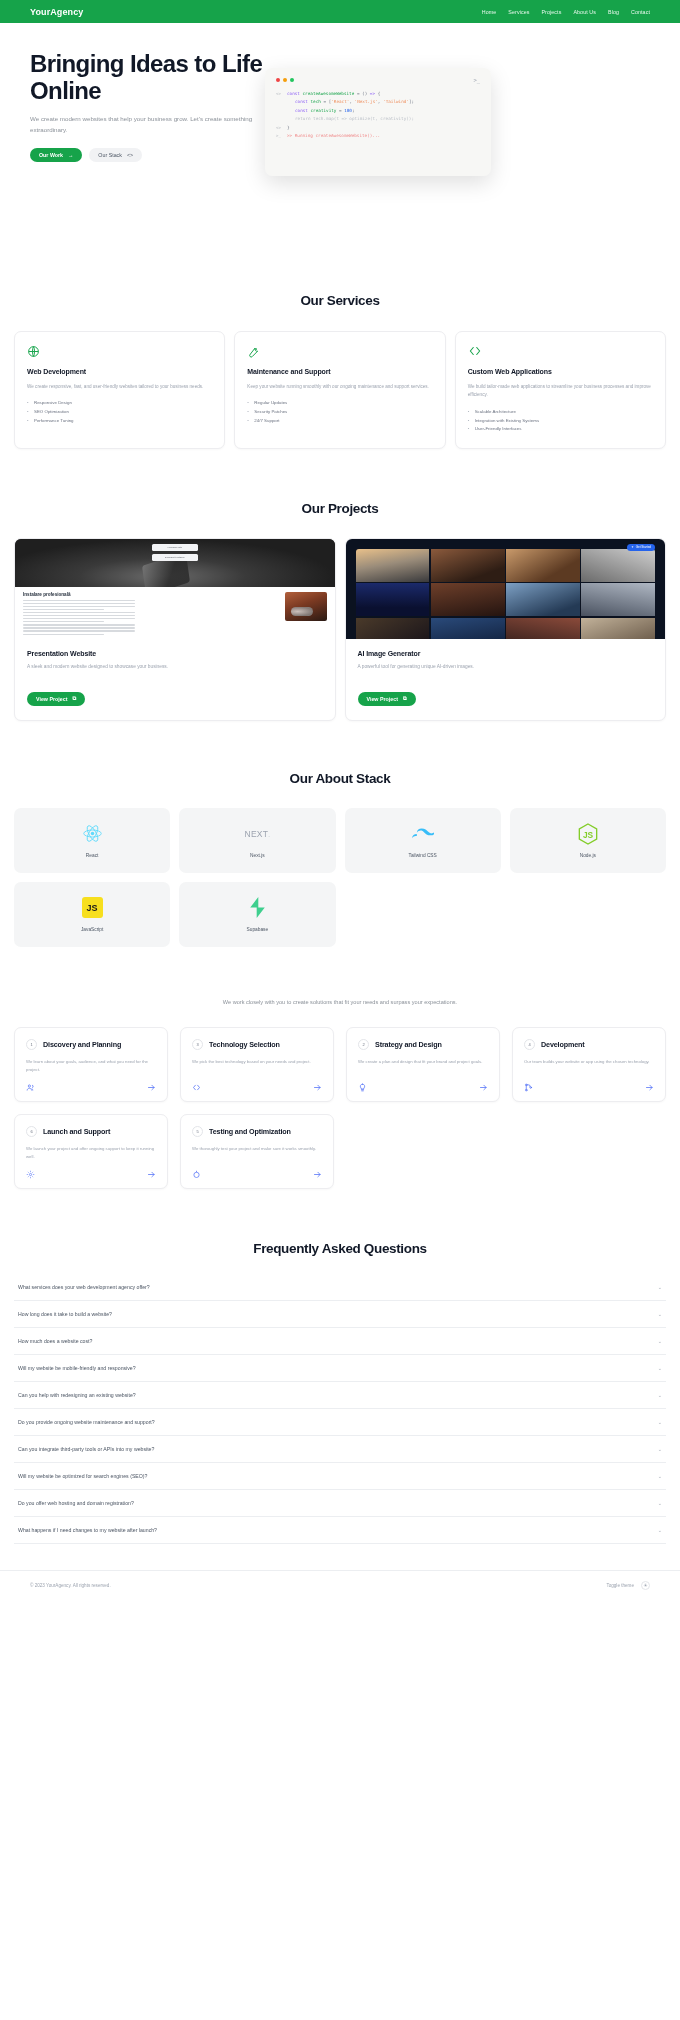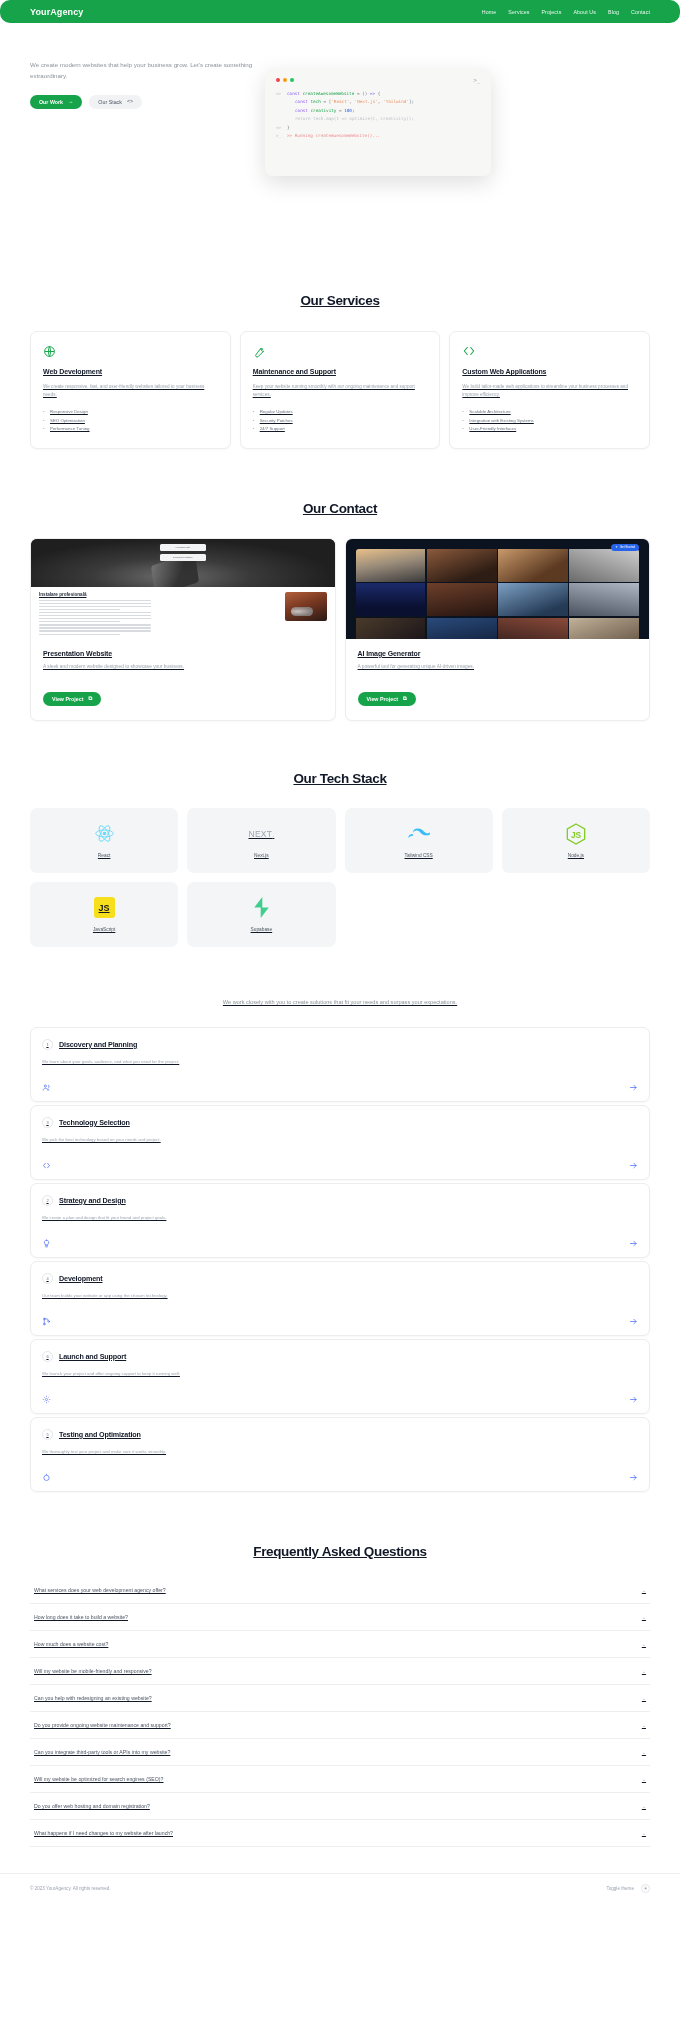--- a/index.html
+++ b/index.html
@@ -13,21 +13,20 @@
   body { width: 680px; height: 2020px; overflow: hidden; position: relative; }
 
   
   .site-header {
     height: 23px;
     background: #16a34a;
     display: flex;
     align-items: center;
     justify-content: space-between;
     padding: 0 30px;
-    border-radius: 10px;
   }
   .brand { color: #ffffff; font-size: 9px; font-weight: bold; letter-spacing: .1px; }
   .nav { display: flex; gap: 12px; align-items: center; }
   .nav a { color: #eafaef; font-size: 5.3px; text-decoration: none; letter-spacing: .1px; }
 
   
   .hero {
     position: relative;
     padding: 28px 30px 0 30px;
     height: 232px;
@@ -76,21 +75,21 @@
   .cline {
     display: flex; gap: 4px; align-items: baseline;
     font-size: 4.3px; line-height: 1.95; white-space: nowrap;
   }
   .gut { width: 7px; color: #c3c6cb; flex: none; font-size: 4px; }
   .k { color: #8b5cf6; } .v { color: #16a34a; } .s { color: #ef8f5e; }
   .n { color: #2563eb; } .p { color: #6b7280; } .muted { color: #b9bec6; }
   .run { color: #f08a8a; }
 
   
-  .section { padding: 0 30px; text-decoration: underline; }
+  .section { padding: 0 14px; }
   .sec-title {
     text-align: center; font-size: 13.5px; font-weight: bold;
     letter-spacing: -.35px;
   }
   .sec-sub {
     text-align: center; font-size: 5.6px; color: #8b9199; margin-top: 7px;
   }
 
   
   .services { margin-top: 38px; }
@@ -213,22 +212,22 @@
     width: 21px; height: 21px; border-radius: 3px;
     display:flex; align-items:center; justify-content:center;
     font-weight: bold; font-size: 9px;
   }
   .sq-js { background: #f7df1e; color: #1a1a1a; }
   .sq-ts { background: #3178c6; color: #fff; }
 
   
   .process { margin-top: 52px; }
   .proc-grid {
-    display: grid; grid-template-columns: repeat(1, 1fr);
-    gap: 3px; margin-top: 22px;
+    display: grid; grid-template-columns: repeat(4, 1fr);
+    gap: 12px; margin-top: 22px;
   }
   .proc-card {
     border: 1px solid #ededf0; border-radius: 7px; background: #fff;
     padding: 11px 11px 9px 11px; height: 75px;
     display: flex; flex-direction: column;
     box-shadow: 0 1px 2px rgba(0,0,0,.03);
   }
   .proc-head { display: flex; align-items: center; gap: 6px; }
   .proc-num {
     width: 11px; height: 11px; border-radius: 50%;
@@ -277,20 +276,21 @@
     <a href="#">Home</a>
     <a href="#">Services</a>
     <a href="#">Projects</a>
     <a href="#">About Us</a>
     <a href="#">Blog</a>
     <a href="#">Contact</a>
   </nav>
 </header>
 
 <section class="hero">
+  <h1 class="hero-title">Bringing Ideas to Life Online</h1>
   <p class="hero-sub">We create modern websites that help your business grow. Let's create something extraordinary.</p>
   <div class="hero-btns">
     <button class="btn btn-primary">
       <span>Our Work</span>
       <span class="gl">→</span>
     </button>
     <button class="btn btn-ghost">
       <span>Our Stack</span>
       <span class="gl">&lt;&gt;</span>
     </button>
@@ -382,21 +382,21 @@
       <ul class="svc-list">
         <li>Scalable Architecture</li>
         <li>Integration with Existing Systems</li>
         <li>User-Friendly Interfaces</li>
       </ul>
     </div>
   </div>
 </section>
 
 <section class="section projects">
-  <h2 class="sec-title">Our Contact</h2>
+  <h2 class="sec-title">Our Projects</h2>
   <div class="proj-grid">
 
     <div class="proj-card">
       <div class="proj-thumb">
         <div class="t1-photo"></div>
         <div class="t1-pill a">
             <span>Vizionare site</span>
           </div>
         <div class="t1-pill b">
             <span>Descarcă catalog</span>
@@ -461,21 +461,21 @@
             <span>View Project</span>
             <span class="gl">⧉</span>
           </button>
         </div>
       </div>
     </div>
   </div>
 </section>
 
 <section class="section tech">
-  <h2 class="sec-title">Our Tech Stack</h2>
+  <h2 class="sec-title">Our About Stack</h2>
   <div class="tech-grid">
 
     <div class="tech-card">
       <div class="tech-ico">
         <svg width="21" height="21" viewBox="0 0 24 24" fill="none" stroke="#61dafb" stroke-width="1">
           <circle cx="12" cy="12" r="2" fill="#61dafb" stroke="none"></circle>
           <ellipse cx="12" cy="12" rx="10" ry="4"></ellipse>
           <ellipse cx="12" cy="12" rx="10" ry="4" transform="rotate(60 12 12)"></ellipse>
           <ellipse cx="12" cy="12" rx="10" ry="4" transform="rotate(120 12 12)"></ellipse>
         </svg>

